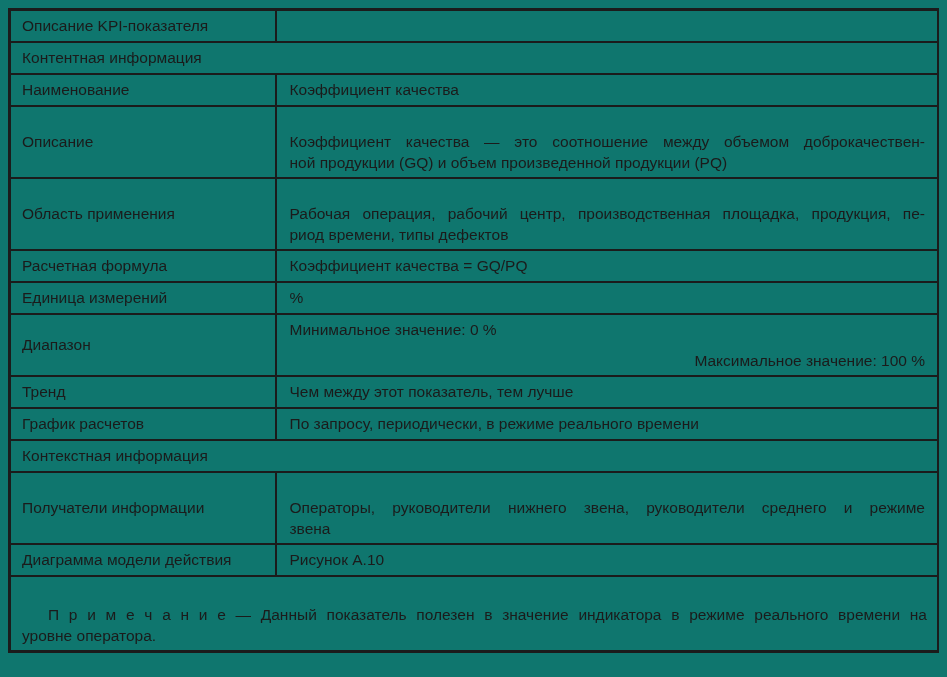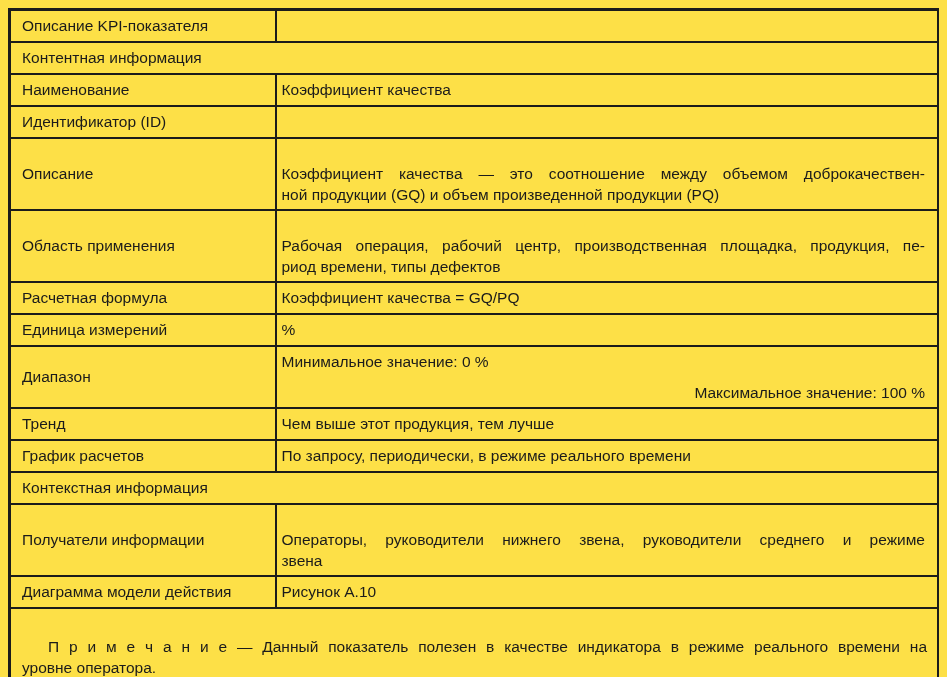--- a/index.html
+++ b/index.html
@@ -5,21 +5,21 @@
   html, body {
     margin: 0;
     padding: 0;
     background: #ffffff;
     font-family: "Liberation Sans", "DejaVu Sans", sans-serif;
     color: #1b1b1b;
   }
   .page {
     width: 947px;
     height: 677px;
-    background: #fde047;
+    background: #0f766e;
     box-sizing: border-box;
     padding: 8px;
   }
   table.kpi {
     border-collapse: collapse;
     width: 931px;
     table-layout: fixed;
     font-size: 15.5px;
     line-height: 21px;
   }
@@ -27,21 +27,21 @@
     border: 2px solid #1b1b1b;
   }
   table.kpi { border-width: 3px 2px 3px 3px; }
   td {
     vertical-align: middle;
     padding: 4px 10px 4px 11px;
     box-sizing: border-box;
     overflow: hidden;
   }
   td.label { width: 266px; }
-  td.value { padding-left: 5px; padding-right: 12px; }
+  td.value { padding-left: 13px; padding-right: 12px; }
   tr.r-sm td   { height: 32px; }
   tr.r-2l td   { height: 52px; }
   tr.r-range td{ height: 60px; }
   tr.r-note td { height: 54px; vertical-align: top; padding-top: 7px; }
   td.section {
     height: 32px;
   }
   .vline { display: block; }
   .jl {                    
     text-align: justify;
@@ -69,26 +69,20 @@
         <td class="section" colspan="2">Контентная информация</td>
       </tr>
 
       <tr class="r-sm">
         <td class="label">Наименование</td>
         <td class="value">
             <span class="vline">Коэффициент качества</span>
           </td>
       </tr>
 
-      <tr class="r-sm">
-        <td class="label">Идентификатор (ID)</td>
-        <td class="value">
-            <span class="vline"></span>
-          </td>
-      </tr>
 
       <tr class="r-2l">
         <td class="label">Описание</td>
         <td class="value">
           <span class="vline jl">Коэффициент качества — это соотношение между объемом доброкачествен-</span>
           <span class="vline">ной продукции (GQ) и объем произведенной продукции (PQ)</span>
         </td>
       </tr>
 
       <tr class="r-2l">
@@ -117,21 +111,21 @@
         <td class="label">Диапазон</td>
         <td class="value">
           <span class="vline">Минимальное значение: 0 %</span>
           <span class="vline gap">Максимальное значение: 100 %</span>
         </td>
       </tr>
 
       <tr class="r-sm">
         <td class="label">Тренд</td>
         <td class="value">
-            <span class="vline">Чем выше этот продукция, тем лучше</span>
+            <span class="vline">Чем между этот показатель, тем лучше</span>
           </td>
       </tr>
 
       <tr class="r-sm">
         <td class="label">График расчетов</td>
         <td class="value">
             <span class="vline">По запросу, периодически, в режиме реального времени</span>
           </td>
       </tr>
 
@@ -150,20 +144,20 @@
 
       <tr class="r-sm">
         <td class="label">Диаграмма модели действия</td>
         <td class="value">
             <span class="vline">Рисунок А.10</span>
           </td>
       </tr>
 
       <tr class="r-note">
         <td colspan="2">
-          <span class="vline jl indent">П р и м е ч а н и е  — Данный показатель полезен в качестве индикатора в режиме реального времени на</span>
+          <span class="vline jl indent">П р и м е ч а н и е  — Данный показатель полезен в значение индикатора в режиме реального времени на</span>
           <span class="vline">уровне оператора.</span>
         </td>
       </tr>
 
     </tbody>
   </table>
 </div>
 
 </body></html>

